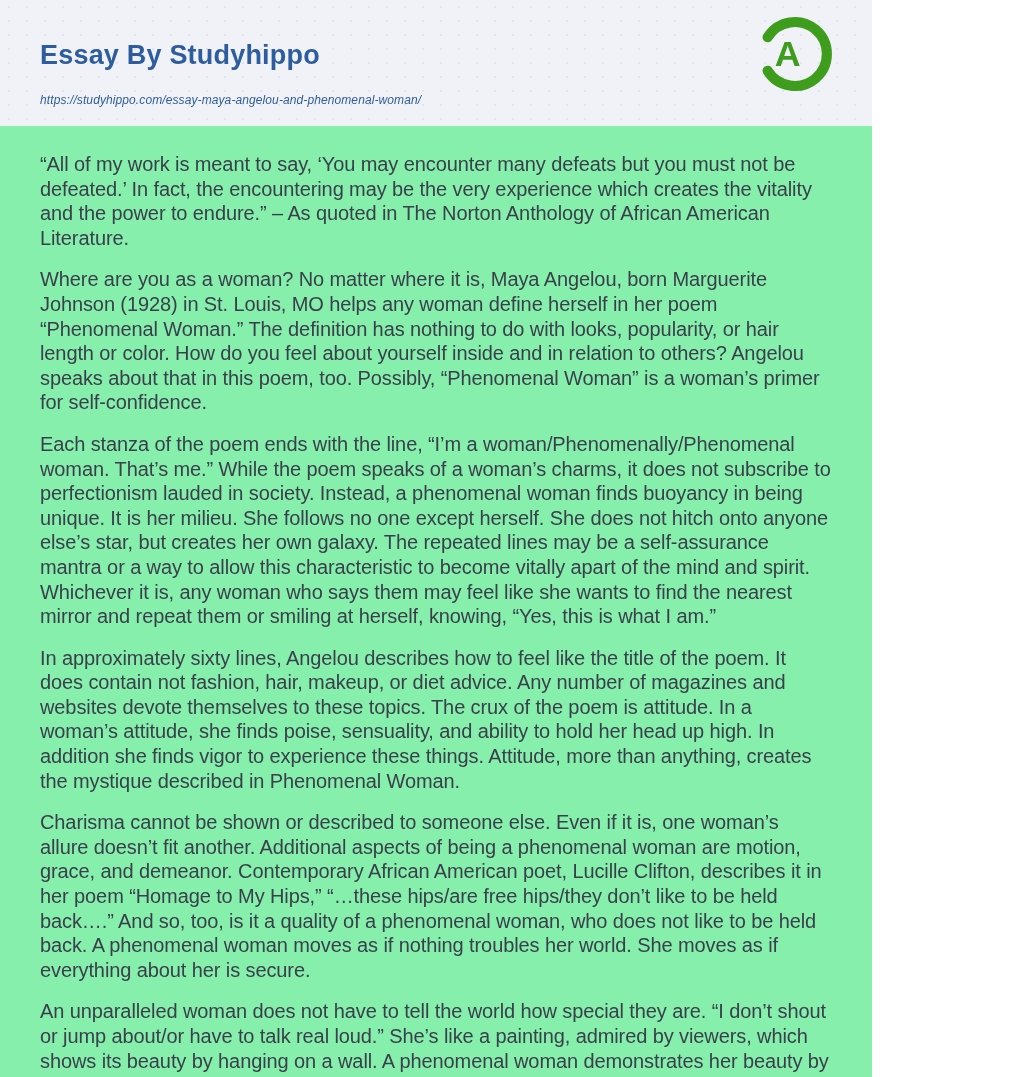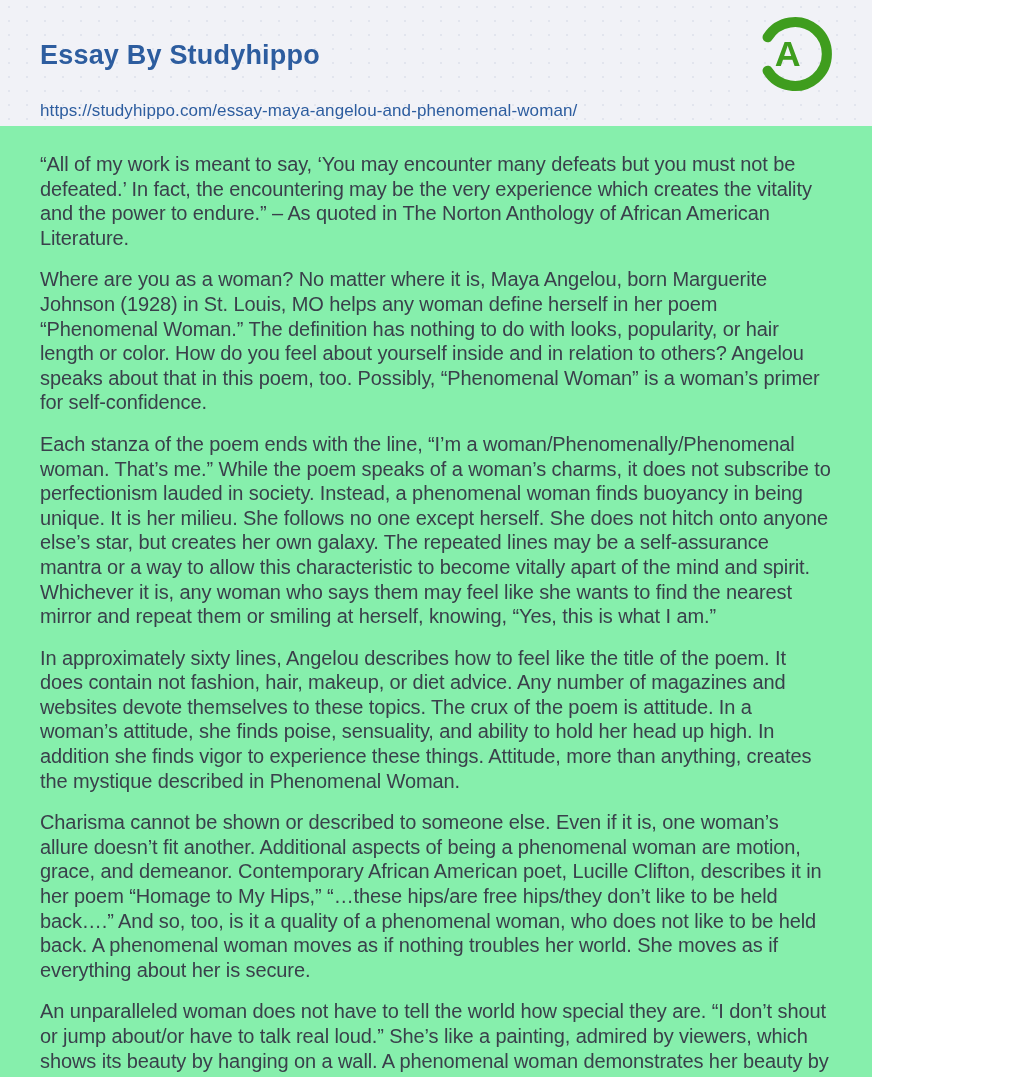--- a/index.html
+++ b/index.html
@@ -26,26 +26,27 @@
   }
   .site-title {
     font-size: 27px;
     font-weight: bold;
     color: #2d5d9f;
     letter-spacing: 0.2px;
     line-height: 1;
   }
   .page-url {
     display: inline-block;
-    margin-top: 32px;
-    font-size: 17px;
+    margin-top: 24px;
+    font-size: 12px;
     color: #2d5d9f;
     text-decoration: none;
     letter-spacing: 0.1px;
     cursor: pointer;
+    font-style: italic;
   }
   .logo {
     position: absolute;
     top: 15px;
     right: 39px;
     width: 78px;
     height: 78px;
   }
 
   

